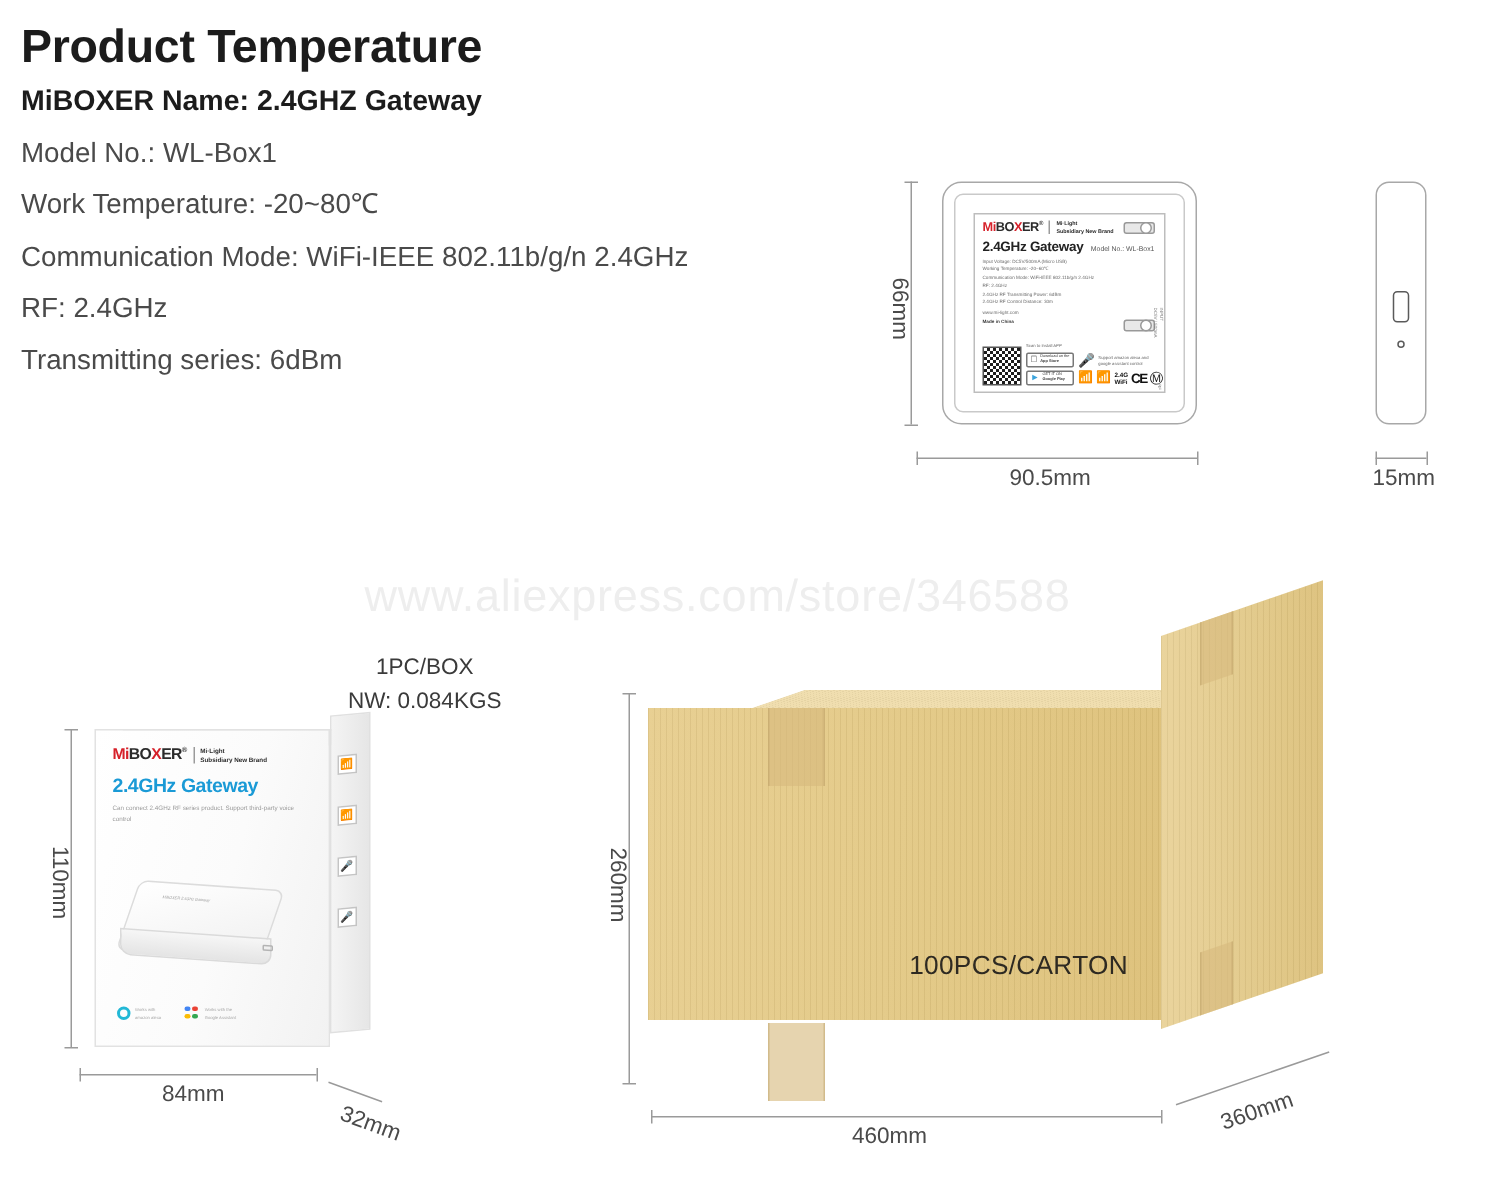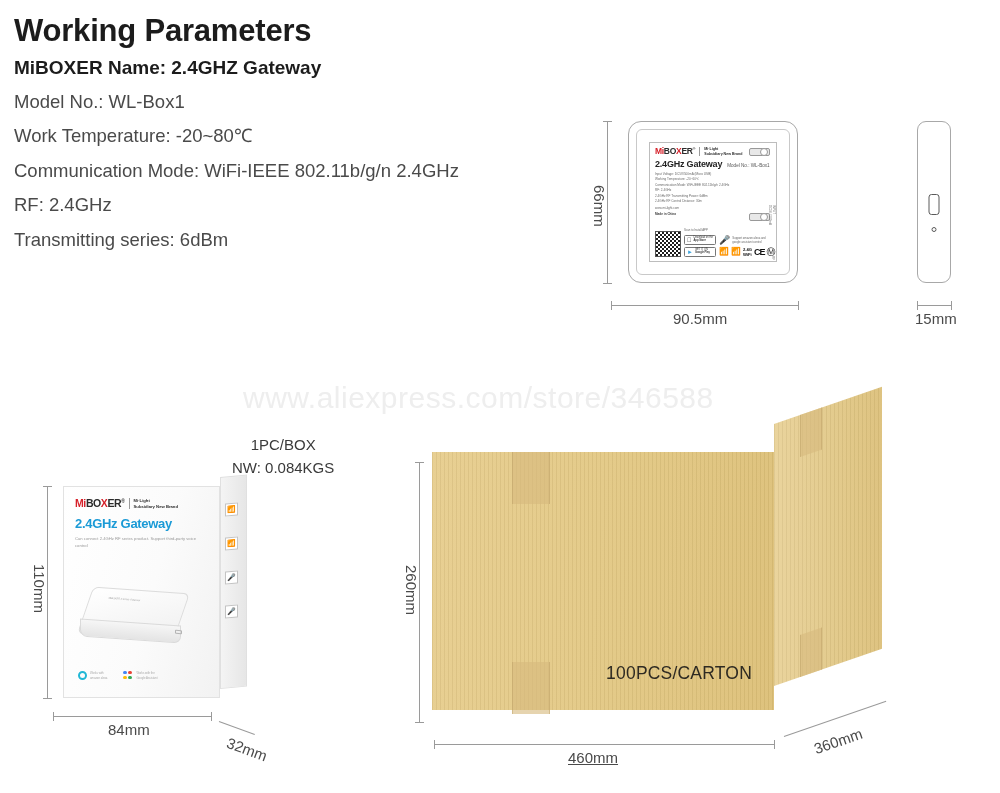--- a/index.html
+++ b/index.html
@@ -185,21 +185,21 @@
   #rb-icons { position:absolute; left:162px; top:26px; width:20px; }
   .rb-icon {
     width:13px; height:13px; border:0.8px solid #c4c4c4; background:#fff;
     margin-bottom:21px; display:flex; align-items:center; justify-content:center;
     font-size:7px; color:#4a4a4a; transform:skewY(-5.2deg);
   }
 
   
   #carton { position:absolute; left:432px; top:424px; width:450px; height:310px; }
   #ct-front {
-    position:absolute; left:0; top:28px; width:342px; height:258px;
+    position:absolute; left:0; top:48px; width:342px; height:208px;
     background:linear-gradient(95deg,#e7cd8d 0%,#e3c884 48%,#dcbf76 100%);
     padding-left:40px;
   }
   #ct-right {
     position:absolute; left:342px; top:0px; width:108px; height:262px;
     background:linear-gradient(90deg,#e9d298,#dcc07a);
     transform:skewY(-19deg); transform-origin:left top;
   }
   #ct-top {
     position:absolute; left:0px; top:36px; width:342px; height:36px;
@@ -217,21 +217,21 @@
   }
   #ct-labels {
     position:absolute; right:22px; bottom:24px; text-align:right;
     font-size:17.5px; color:#2e2a22; line-height:1.45; letter-spacing:0.2px;
   }
 </style>
 </head>
 <body>
 
 <div id="spec-block">
-  <h1 id="spec-title">Working Parameters</h1>
+  <h1 id="spec-title">Product Temperature</h1>
   <div id="spec-name">MiBOXER Name: 2.4GHZ Gateway</div>
   <div class="spec-line">Model No.: WL-Box1</div>
   <div class="spec-line">Work Temperature: -20~80℃</div>
   <div class="spec-line">Communication Mode: WiFi-IEEE 802.11b/g/n 2.4GHz</div>
   <div class="spec-line">RF: 2.4GHz</div>
   <div class="spec-line">Transmitting series: 6dBm</div>
 </div>
 
 <div id="watermark">www.aliexpress.com/store/346588</div>
 
@@ -421,16 +421,16 @@
 </div>
 
 <div class="dimline-v" style="left:419px; top:462px; height:260px;"></div>
 <div class="cap-h" style="left:415px; top:462px;"></div>
 <div class="cap-h" style="left:415px; top:722px;"></div>
 <div class="dimtext" style="left:404px; top:565px; writing-mode:vertical-rl; text-orientation:mixed;">260mm</div>
 
 <div class="dimline-h" style="left:434px; top:744px; width:340px;"></div>
 <div class="cap-v" style="left:434px; top:740px;"></div>
 <div class="cap-v" style="left:774px; top:740px;"></div>
-<div class="dimtext" style="left:568px; top:750px;text-decoration:underline;">460mm</div>
+<div class="dimtext" style="left:568px; top:750px;">460mm</div>
 
 <div class="dimline-h" style="left:784px; top:736px; width:108px; transform:rotate(-19deg); transform-origin:left center;"></div>
 <div class="dimtext" style="left:812px; top:742px; transform:rotate(-19deg); transform-origin:left top;">360mm</div>
 
 </body></html>

